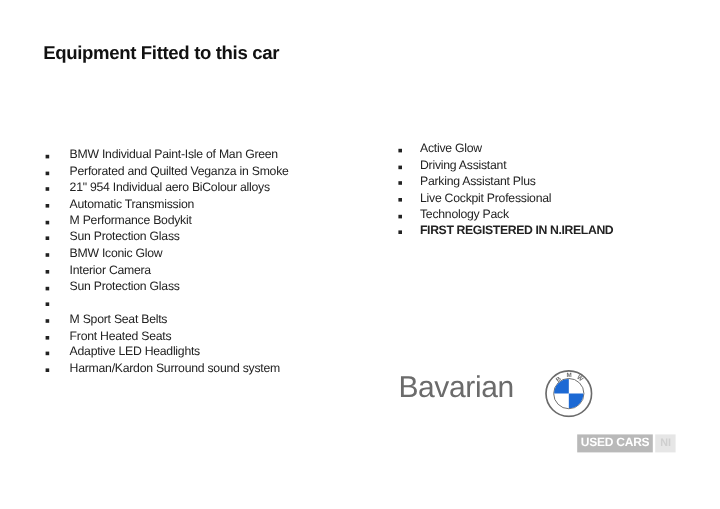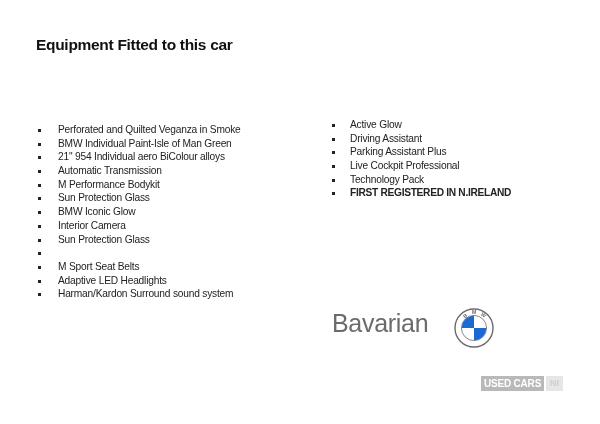--- a/index.html
+++ b/index.html
@@ -22,47 +22,48 @@
     #left-list { left: 58px; top: 123px; }
     #left-list li .bullet { left: -20px; }
     #right-list { left: 350px; top: 118px; }
     #right-list li .bullet { left: -18px; }
     #right-list li.bold { font-weight: bold; letter-spacing: -0.3px; }
     .brand {
       position: absolute; left: 332px; top: 309px;
       font-size: 25px; font-weight: normal; color: #6b6b6b; letter-spacing: -0.3px;
     }
     .roundel { position: absolute; left: 454px; top: 308px; width: 40px; height: 40px; }
-    .badge { position: absolute; left: 464px; top: 376px; height: 15px; display: flex; padding-left: 17px; }
+    .badge { position: absolute; left: 464px; top: 362px; height: 15px; display: flex; padding-left: 17px; }
     .badge .used {
       background: #b9b9b9; color: #fff; font-size: 10px; font-weight: bold;
       padding: 0 3px; line-height: 15px; letter-spacing: -0.2px;
     }
     .badge .ni {
       background: #e6e6e6; color: #cfcfcf; font-size: 9px; font-weight: bold;
       margin-left: 2px; padding: 0 4px; line-height: 15px;
     }
   </style>
 </head>
 <body>
 
 <div class="title">Equipment Fitted to this car</div>
 
 <ul class="list" id="left-list">
+  <li><span class="bullet"></span><span>BMW Individual Paint-Isle of Man Green</span></li>
   <li><span class="bullet"></span><span>Perforated and Quilted Veganza in Smoke</span></li>
-  <li><span class="bullet"></span><span>BMW Individual Paint-Isle of Man Green</span></li>
   <li><span class="bullet"></span><span>21" 954 Individual aero BiColour alloys</span></li>
   <li><span class="bullet"></span><span>Automatic Transmission</span></li>
   <li><span class="bullet"></span><span>M Performance Bodykit</span></li>
   <li><span class="bullet"></span><span>Sun Protection Glass</span></li>
   <li><span class="bullet"></span><span>BMW Iconic Glow</span></li>
   <li><span class="bullet"></span><span>Interior Camera</span></li>
   <li><span class="bullet"></span><span>Sun Protection Glass</span></li>
   <li><span class="bullet"></span></li>
   <li><span class="bullet"></span><span>M Sport Seat Belts</span></li>
+  <li><span class="bullet"></span><span>Front Heated Seats</span></li>
   <li><span class="bullet"></span><span>Adaptive LED Headlights</span></li>
   <li><span class="bullet"></span><span>Harman/Kardon Surround sound system</span></li>
 </ul>
 
 <ul class="list" id="right-list">
   <li><span class="bullet"></span><span>Active Glow</span></li>
   <li><span class="bullet"></span><span>Driving Assistant</span></li>
   <li><span class="bullet"></span><span>Parking Assistant Plus</span></li>
   <li><span class="bullet"></span><span>Live Cockpit Professional</span></li>
   <li><span class="bullet"></span><span>Technology Pack</span></li>

